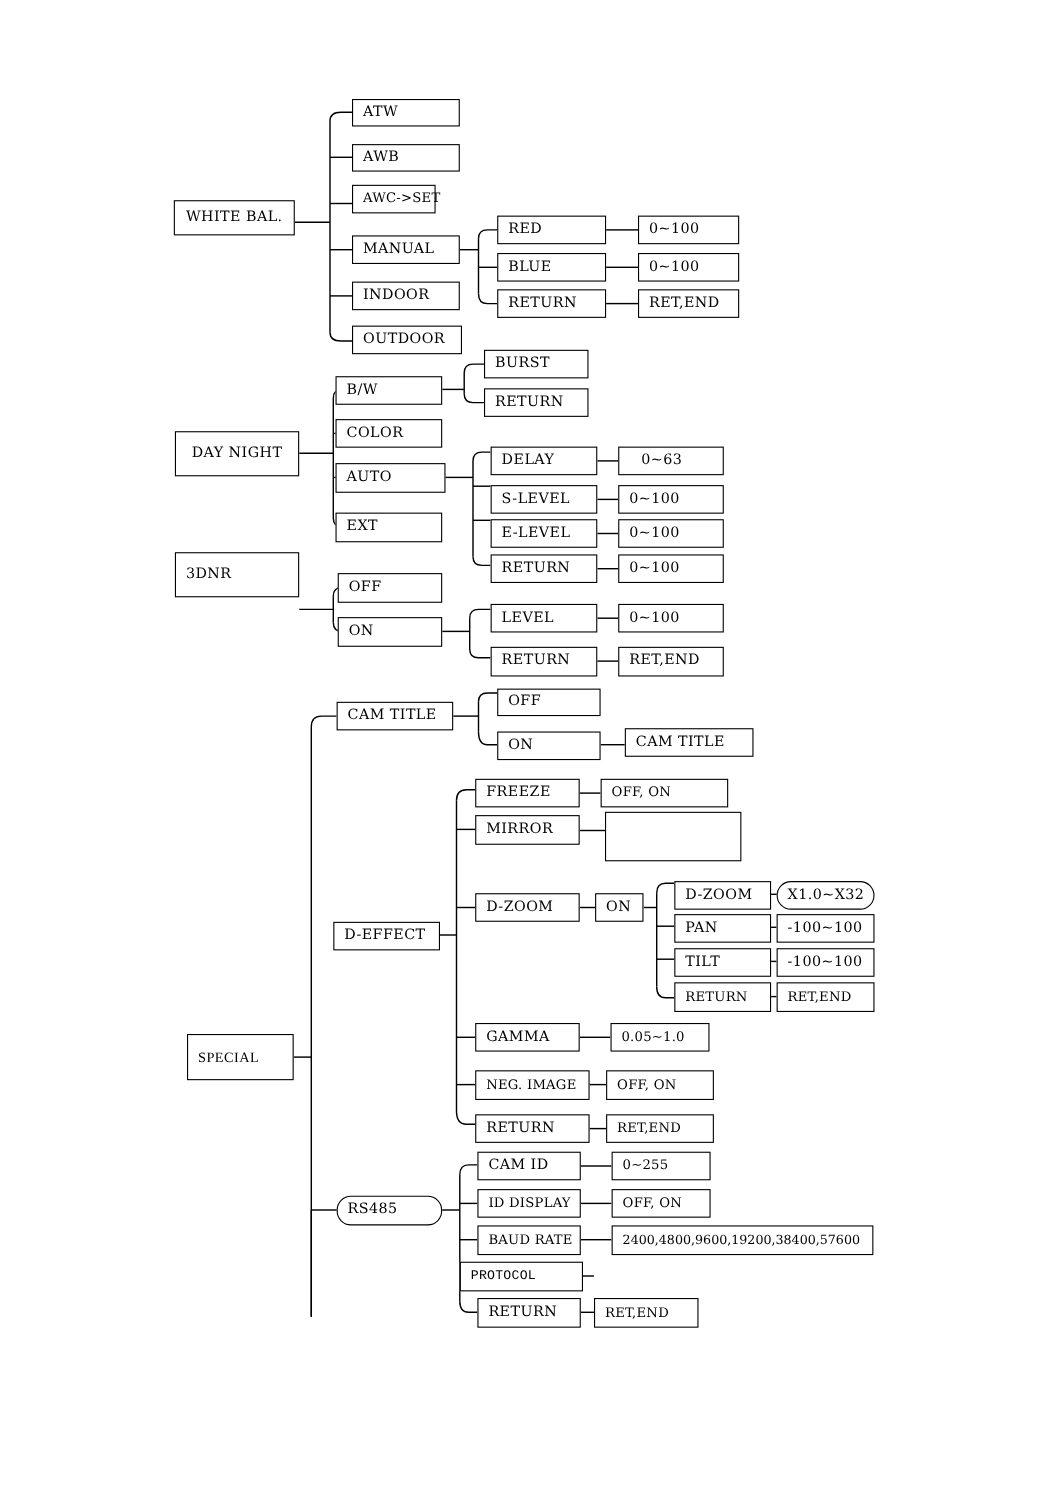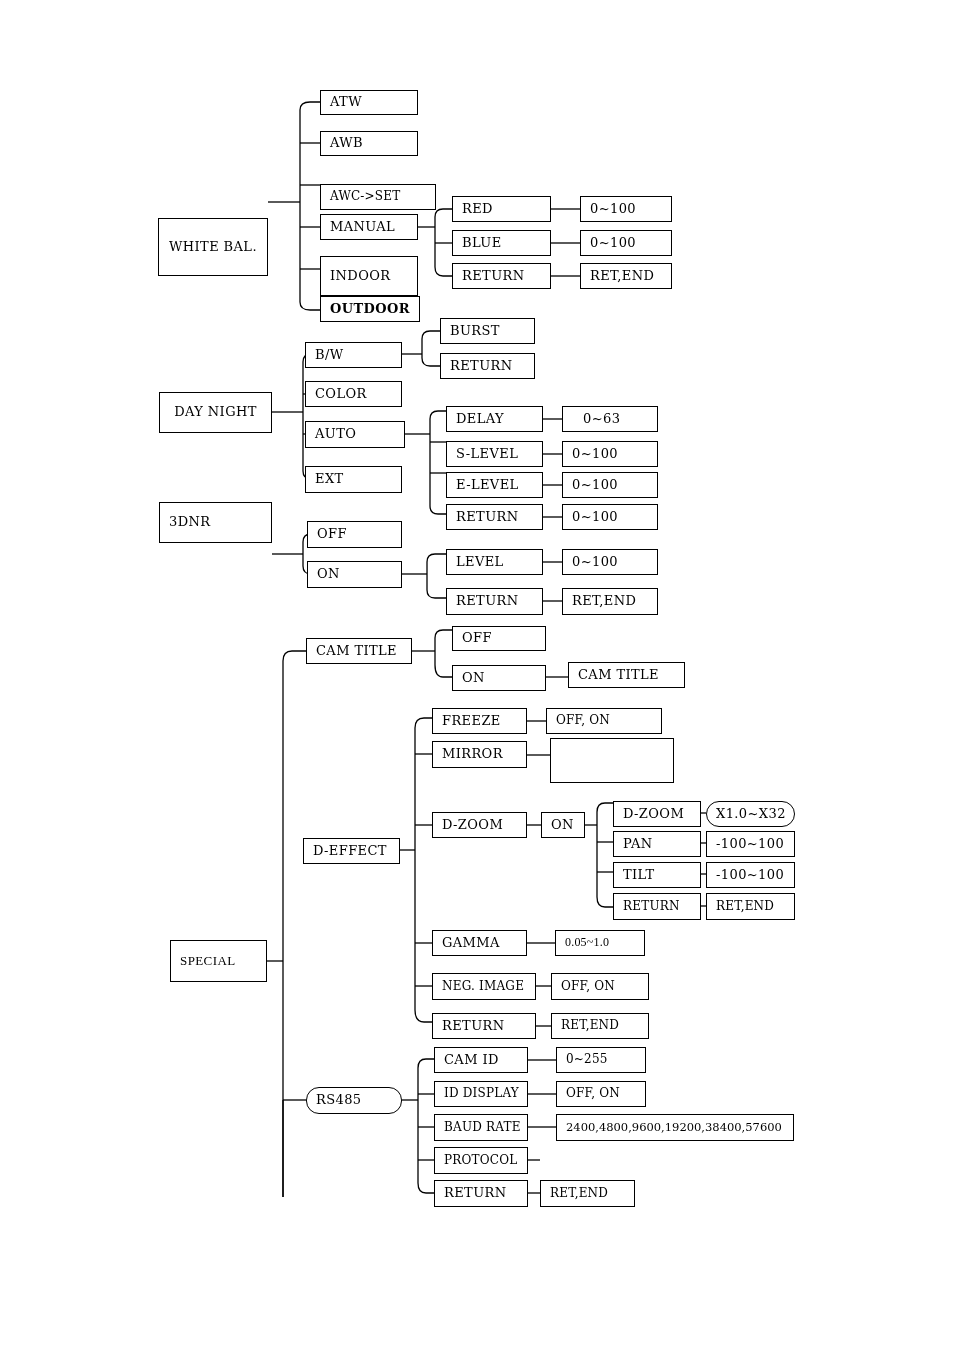--- a/index.html
+++ b/index.html
@@ -152,28 +152,28 @@
       <path d="M418,1127 L434,1127"></path>
       <path d="M418,1160 L434,1160"></path>
       <path d="M528,1060 L556,1060"></path>
       <path d="M528,1094 L556,1094"></path>
       <path d="M528,1127 L556,1127"></path>
       <path d="M528,1160 L540,1160"></path>
       <path d="M528,1193 L540,1193"></path>
     </g>
   </svg>
 
-  <div class="node center" style="left:158px;top:182px;width:110px;height:58px;margin-top:36px;">WHITE BAL.</div>
+  <div class="node center" style="left:158px;top:182px;width:110px;height:32px;">WHITE BAL.</div>
 
   <div class="node" style="left:320px;top:90px;width:98px;height:25px;">ATW</div>
   <div class="node" style="left:320px;top:131px;width:98px;height:25px;">AWB</div>
-  <div class="node small" style="left:320px;top:184px;width:116px;height:26px;">AWC-&gt;SET</div>
+  <div class="node small" style="left:320px;top:168px;width:76px;height:26px;">AWC-&gt;SET</div>
   <div class="node" style="left:320px;top:214px;width:98px;height:26px;">MANUAL</div>
-  <div class="node" style="left:320px;top:256px;width:98px;height:40px;">INDOOR</div>
-  <div class="node" style="left:320px;top:296px;width:100px;height:26px;font-weight:bold;">OUTDOOR</div>
+  <div class="node" style="left:320px;top:256px;width:98px;height:26px;">INDOOR</div>
+  <div class="node" style="left:320px;top:296px;width:100px;height:26px;">OUTDOOR</div>
 
   <div class="node" style="left:452px;top:196px;width:99px;height:26px;">RED</div>
   <div class="node" style="left:580px;top:196px;width:92px;height:26px;">0~100</div>
   <div class="node" style="left:452px;top:230px;width:99px;height:26px;">BLUE</div>
   <div class="node" style="left:580px;top:230px;width:92px;height:26px;">0~100</div>
   <div class="node" style="left:452px;top:263px;width:99px;height:26px;">RETURN</div>
   <div class="node" style="left:580px;top:263px;width:92px;height:26px;">RET,END</div>
 
   <div class="node center" style="left:159px;top:392px;width:113px;height:41px;">DAY NIGHT</div>
 
@@ -228,37 +228,37 @@
   <div class="node" style="left:613px;top:801px;width:88px;height:26px;">D-ZOOM</div>
   <div class="node" style="left:706px;top:801px;width:89px;height:26px;border-radius:13px;">X1.0~X32</div>
   <div class="node" style="left:613px;top:831px;width:88px;height:26px;">PAN</div>
   <div class="node" style="left:706px;top:831px;width:89px;height:26px;">-100~100</div>
   <div class="node" style="left:613px;top:862px;width:88px;height:26px;">TILT</div>
   <div class="node" style="left:706px;top:862px;width:89px;height:26px;">-100~100</div>
   <div class="node small" style="left:613px;top:893px;width:88px;height:27px;">RETURN</div>
   <div class="node small" style="left:706px;top:893px;width:89px;height:27px;">RET,END</div>
 
   <div class="node" style="left:432px;top:930px;width:95px;height:26px;">GAMMA</div>
-  <div class="node small" style="left:555px;top:930px;width:90px;height:26px;font-family:Liberation Serif, serif;">0.05~1.0</div>
+  <div class="node small" style="left:555px;top:930px;width:90px;height:26px;">0.05~1.0</div>
 
   <div class="node small" style="left:432px;top:973px;width:104px;height:27px;">NEG. IMAGE</div>
   <div class="node small" style="left:551px;top:973px;width:98px;height:27px;">OFF, ON</div>
 
   <div class="node" style="left:432px;top:1013px;width:104px;height:26px;">RETURN</div>
   <div class="node small" style="left:551px;top:1013px;width:98px;height:26px;">RET,END</div>
 
   <div class="node" style="left:306px;top:1087px;width:96px;height:27px;border-radius:13px;">RS485</div>
 
   <div class="node" style="left:434px;top:1047px;width:94px;height:26px;">CAM ID</div>
   <div class="node small" style="left:556px;top:1047px;width:90px;height:26px;">0~255</div>
 
   <div class="node small" style="left:434px;top:1081px;width:94px;height:26px;">ID DISPLAY</div>
   <div class="node small" style="left:556px;top:1081px;width:90px;height:26px;">OFF, ON</div>
 
   <div class="node small" style="left:434px;top:1114px;width:94px;height:27px;">BAUD RATE</div>
   <div class="node tiny" style="left:556px;top:1114px;width:238px;height:27px;">2400,4800,9600,19200,38400,57600</div>
 
-  <div class="node small" style="left:434px;top:1147px;width:94px;height:27px;">PROTOCOL</div>
+  <div class="node small" style="left:418px;top:1147px;width:112px;height:27px;font-family:Liberation Mono, monospace;">PROTOCOL</div>
 
   <div class="node" style="left:434px;top:1180px;width:94px;height:27px;">RETURN</div>
   <div class="node small" style="left:540px;top:1180px;width:95px;height:27px;">RET,END</div>
 
 </div>
 
 </body></html>

